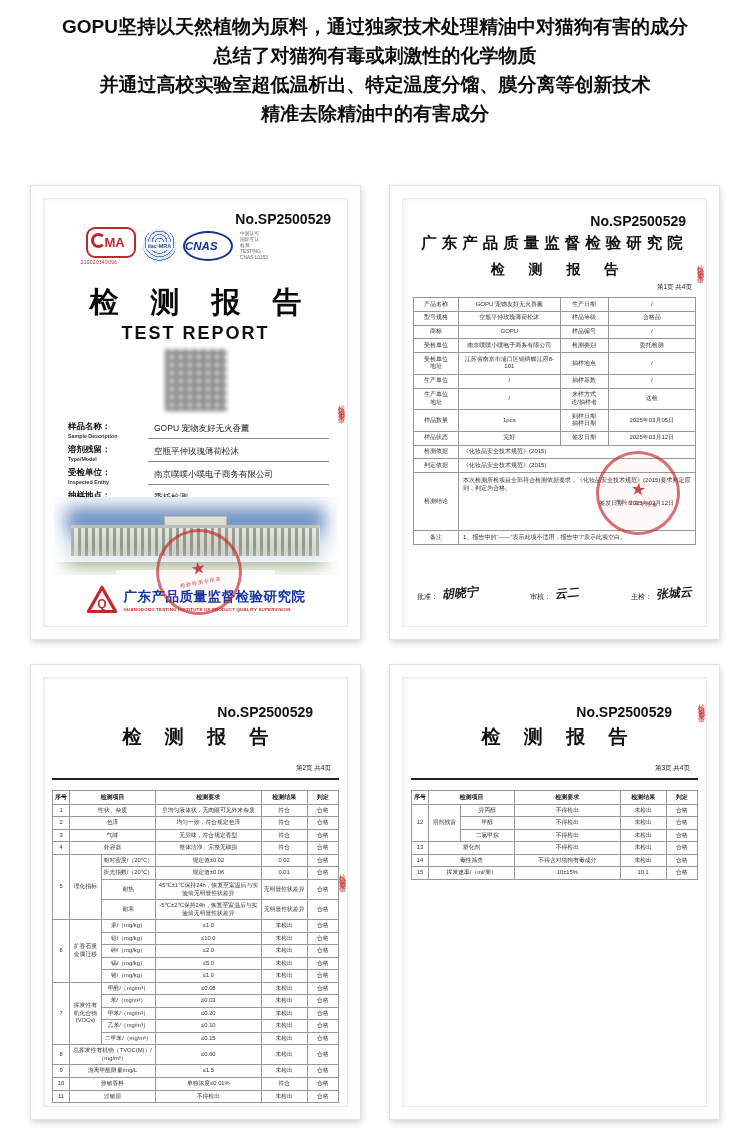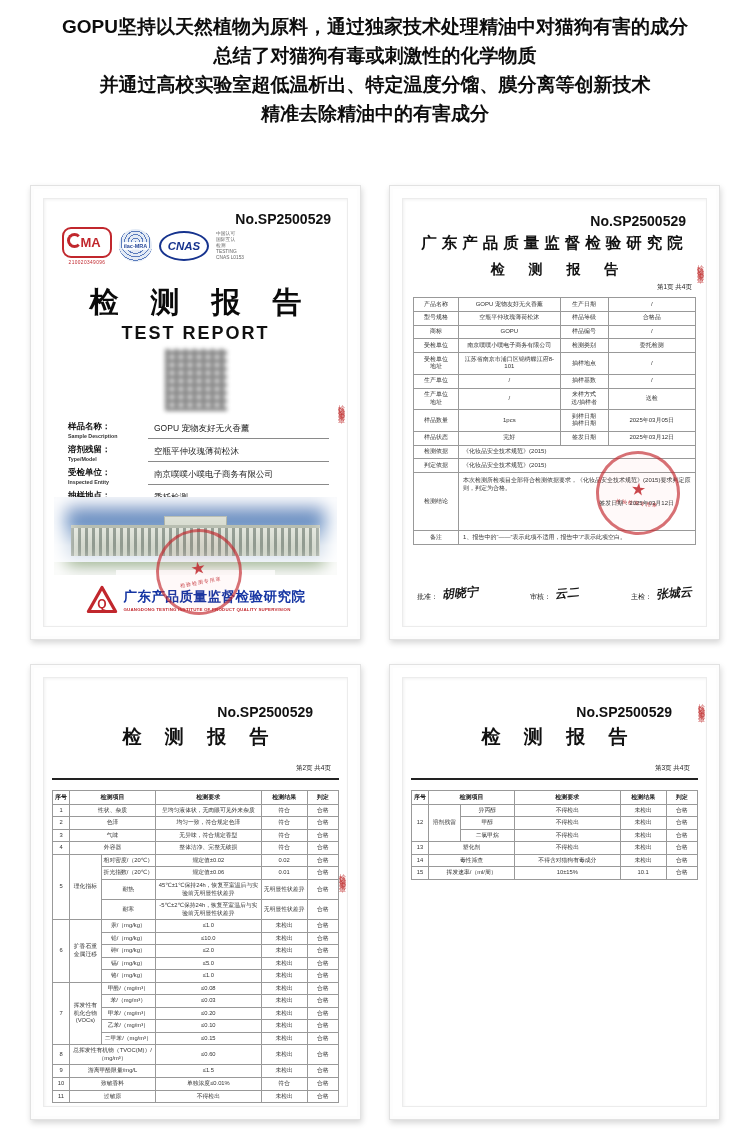--- a/index.html
+++ b/index.html
@@ -16,32 +16,32 @@
         box-shadow:inset 1px 1px 3px rgba(0,0,0,.06);}
   .card1{left:30px;top:185px;width:331px;height:455px;}
   .card2{left:389px;top:185px;width:331px;height:455px;}
   .card3{left:30px;top:664px;width:331px;height:456px;}
   .card4{left:389px;top:664px;width:331px;height:456px;}
   .no{position:absolute;font-size:14px;font-weight:700;color:#111;}
   .pg{position:absolute;font-size:6.5px;color:#222;}
   
   .logo-row{position:absolute;top:28px;left:18px;display:flex;gap:7px;align-items:center;}
   .cma-box{width:46px;height:27px;border:2.5px solid #c1272d;border-radius:9px;position:relative;
-           display:flex;align-items:center;justify-content:center;}
+           display:flex;align-items:center;justify-content:center;margin-left:24px;}
   .cma-c{position:absolute;left:3px;top:3.5px;width:15px;height:15px;border:3px solid #c1272d;
          border-radius:50%;border-right-color:transparent;}
   .cma-ma{color:#c1272d;font-weight:800;font-size:13px;margin-left:7px;}
   .cma-num{color:#c1272d;font-size:4.8px;margin-top:1.5px;text-align:center;letter-spacing:.4px;}
   .ilac{width:33px;height:33px;border-radius:50%;
         background:repeating-radial-gradient(circle at 50% 40%, #5b7cbd 0 1px, #e4ebf5 1px 3.5px);
         display:flex;align-items:center;justify-content:center;}
   .ilac-label{background:rgba(255,255,255,.92);color:#2a4a9a;font-size:5.5px;font-weight:800;
               padding:1px 2px;border-radius:2px;}
   .cnas{width:50px;height:30px;border:2.5px solid #16338e;border-radius:50%;
-        display:flex;align-items:center;justify-content:center;}
+        display:flex;align-items:center;justify-content:flex-start;}
   .cnas-label{color:#16338e;font-weight:800;font-style:italic;font-size:11.5px;}
   .accred{font-size:4.8px;color:#666;line-height:6px;}
   .t-cn{position:absolute;top:84px;left:0;width:100%;text-align:center;font-size:29px;font-weight:800;
         letter-spacing:12px;text-indent:12px;color:#0a0a0a;}
   .t-en{position:absolute;top:124px;left:0;width:100%;text-align:center;font-size:18px;font-weight:800;
         letter-spacing:2px;}
   .qr{position:absolute;top:150px;left:50%;margin-left:-31px;width:62px;height:62px;opacity:.55;
       background:repeating-linear-gradient(0deg,#222 0 4px,transparent 4px 8px),
                  repeating-linear-gradient(90deg,#333 0 5px,#eee 5px 9px);
       filter:blur(2.2px);}

